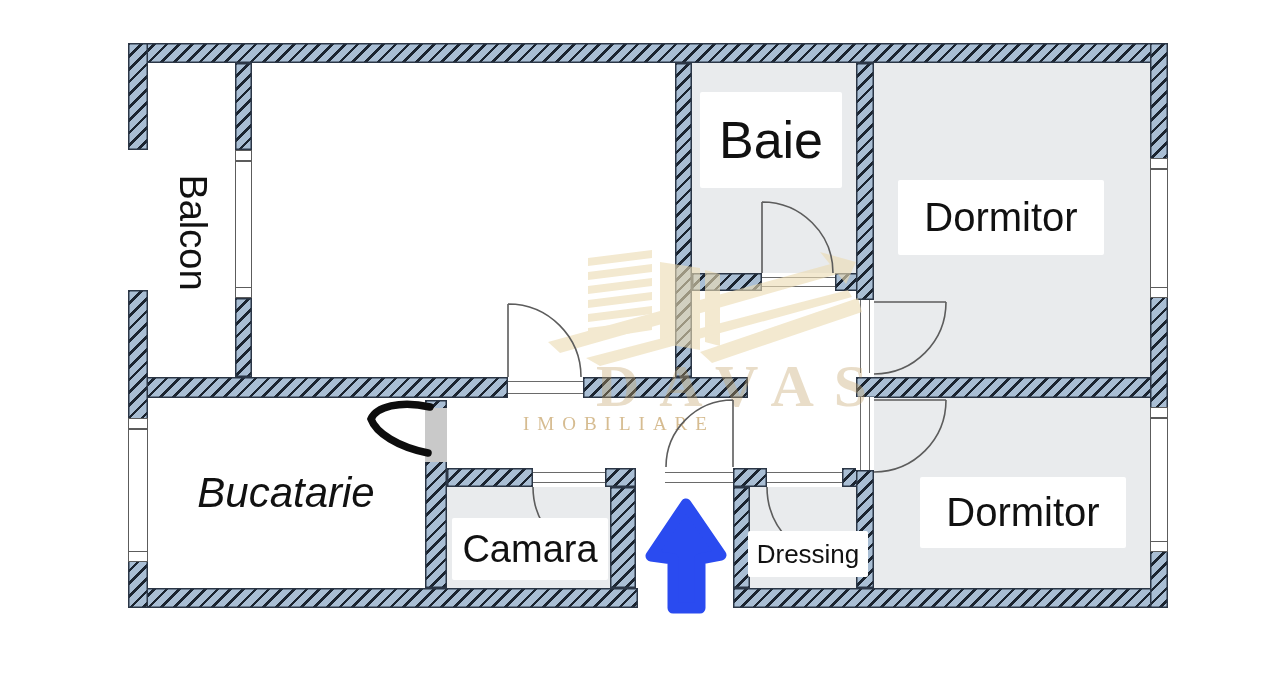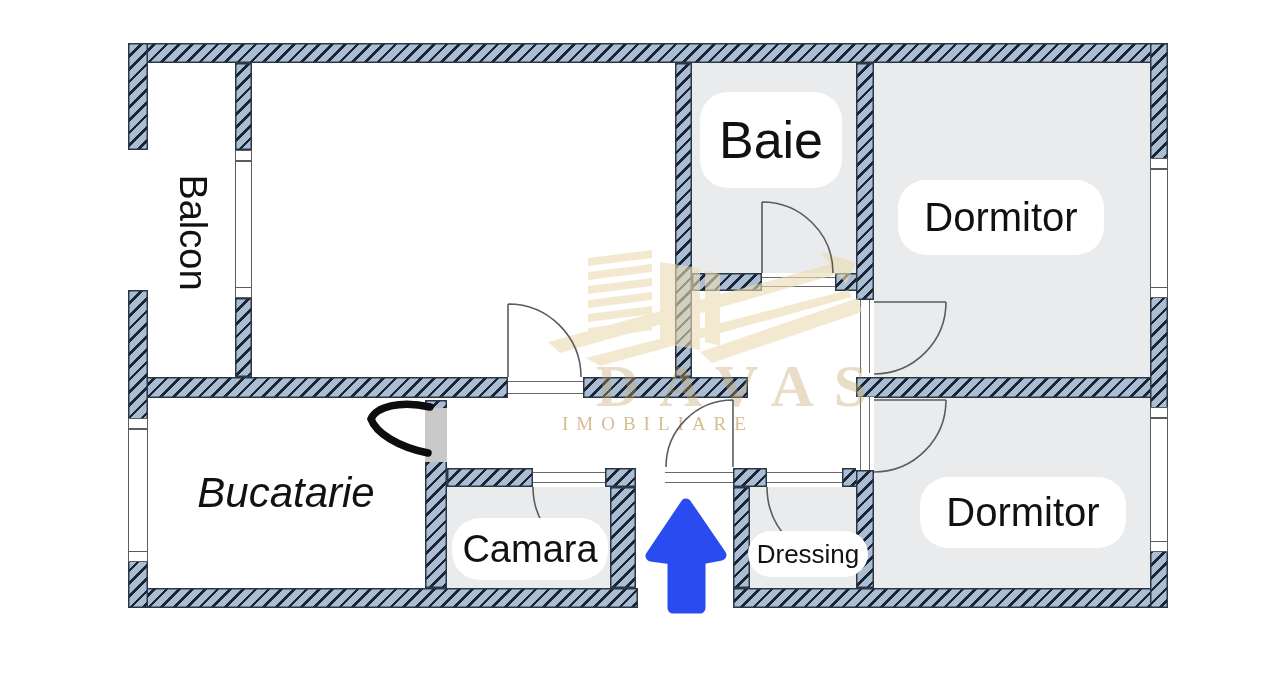--- a/index.html
+++ b/index.html
@@ -10,27 +10,27 @@
   .wall{position:absolute;background-color:var(--wall-fill);
         background-image:repeating-linear-gradient(135deg,var(--wall-hatch) 0 2.6px,rgba(0,0,0,0) 2.6px 9px);
         box-shadow:inset 0 0 0 1.5px var(--wall-edge);}
   .gap{position:absolute;background:#fff;}
   .gap .jl{position:absolute;background:#6a6a6a;}
   .window{position:absolute;background:#fff;border:1.5px solid #5c5c5c;box-sizing:border-box;}
   .window .jl{position:absolute;background:#5c5c5c;}
   .opening-gray{position:absolute;background:#c9c9c9;}
   svg.overlay{position:absolute;left:0;top:0;z-index:40;pointer-events:none;}
   .label{position:absolute;display:flex;align-items:center;justify-content:center;
-         color:#111;background:#fff;border-radius:28px;z-index:50;white-space:nowrap;}
+         color:#111;background:#fff;border-radius:2px;z-index:50;white-space:nowrap;}
   .nobox{background:transparent;border-radius:0;}
   .wm{position:absolute;z-index:30;pointer-events:none;}
   .wm-brand{position:absolute;z-index:30;font-family:"Liberation Serif",serif;
             color:rgba(196,166,110,0.38);letter-spacing:20px;font-size:60px;font-weight:bold;margin-left:36px;}
   .wm-tag{position:absolute;z-index:30;font-family:"Liberation Serif",serif;
-          color:rgba(196,160,98,0.70);letter-spacing:8px;font-size:19px;margin-left:39px;}
+          color:rgba(196,160,98,0.70);letter-spacing:8px;font-size:19px;}
 </style>
 </head>
 <body>
 
 <div id="plan">
 
   <div class="room gray" style="left:692px;top:63px;width:164px;height:210px;"></div>
   <div class="room gray" style="left:874px;top:63px;width:276px;height:314px;"></div>
   <div class="room gray" style="left:874px;top:397px;width:276px;height:191px;"></div>
   <div class="room gray" style="left:447px;top:487px;width:163px;height:101px;"></div>

